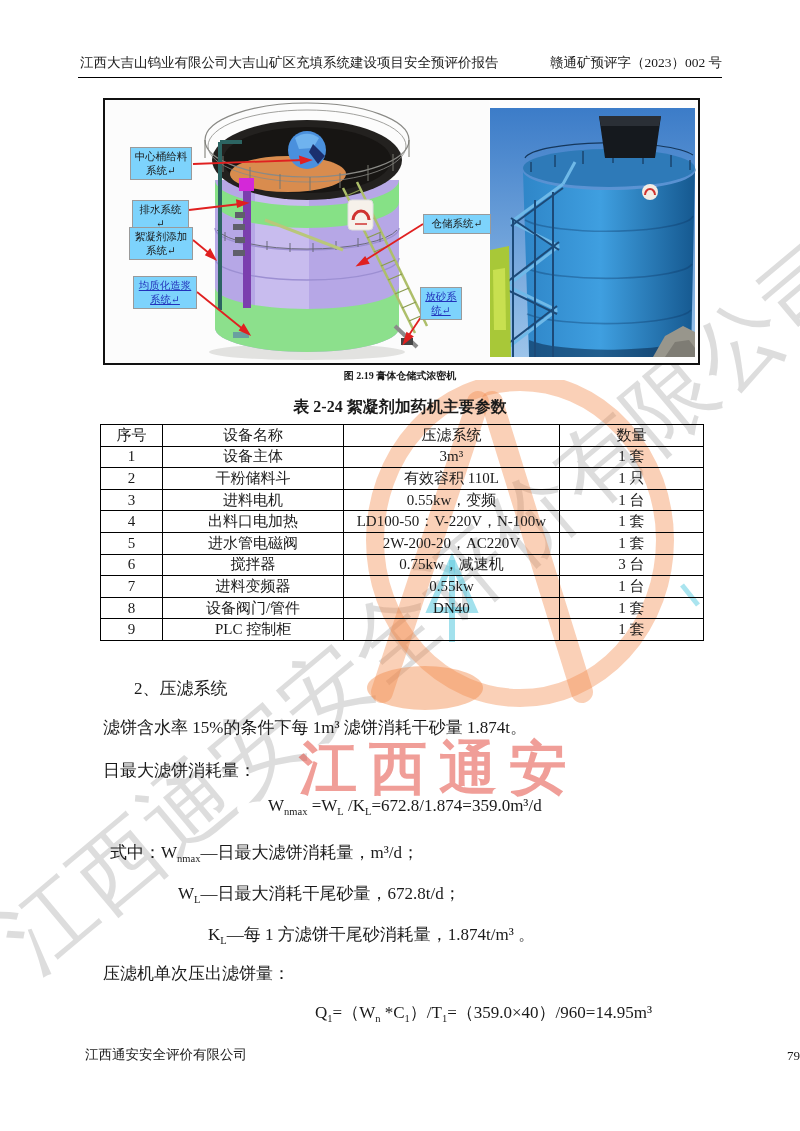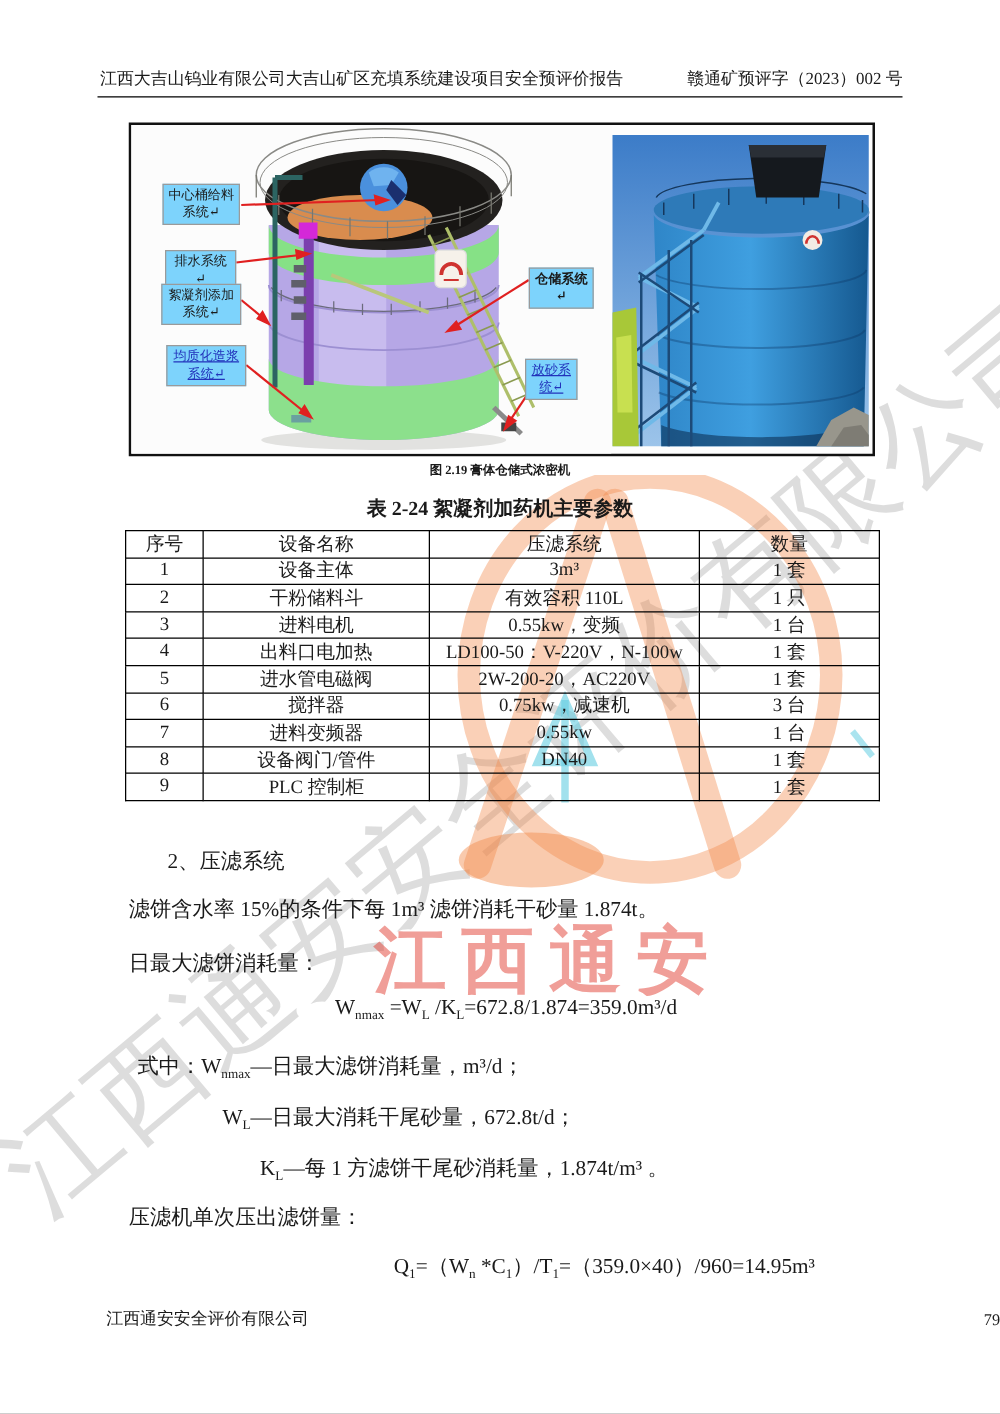--- a/index.html
+++ b/index.html
@@ -257,21 +257,21 @@
           <path d="M253,165 l10.3,-1.9 -3.3,-5.6 Z"></path>
         <path d="M322,208 L302,238" fill="none"></path>
           <path d="M299,243 l8.3,-6.4 -5.3,-3.4 Z"></path>
       </g>
     </svg>
 
     <div class="fig-label" style="left:25px;top:47px;width:62px;">中心桶给料系统↵</div>
     <div class="fig-label" style="left:27px;top:100px;width:57px;">排水系统↵</div>
     <div class="fig-label" style="left:24px;top:127px;width:64px;">絮凝剂添加系统↵</div>
     <div class="fig-label link" style="left:28px;top:176px;width:64px;">均质化造浆系统↵</div>
-    <div class="fig-label" style="left:318px;top:114px;width:52px;font-weight:bold;">仓储系统↵</div>
+    <div class="fig-label" style="left:318px;top:114px;width:68px;">仓储系统↵</div>
     <div class="fig-label link" style="left:315px;top:187px;width:42px;">放砂系统↵</div>
   </div>
 
   <div class="fig-caption">图 2.19  膏体仓储式浓密机</div>
   <div class="tbl-caption">表 2-24 絮凝剂加药机主要参数</div>
 
   <table class="params">
     <colgroup>
         <col class="col-no">
         <col class="col-name">

